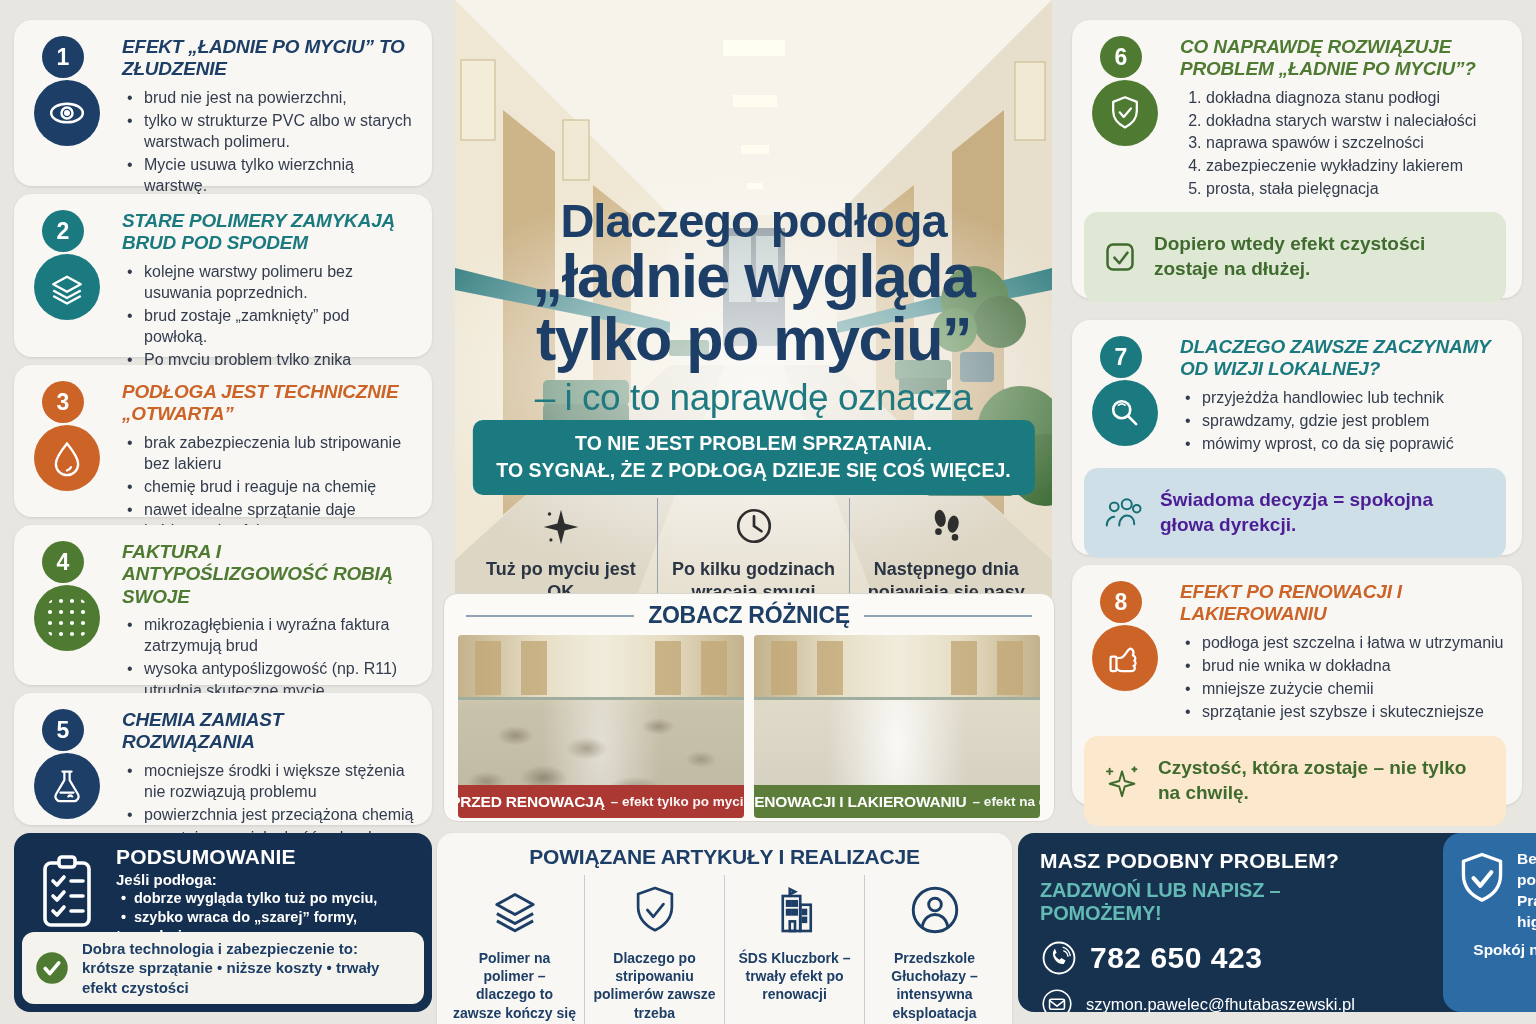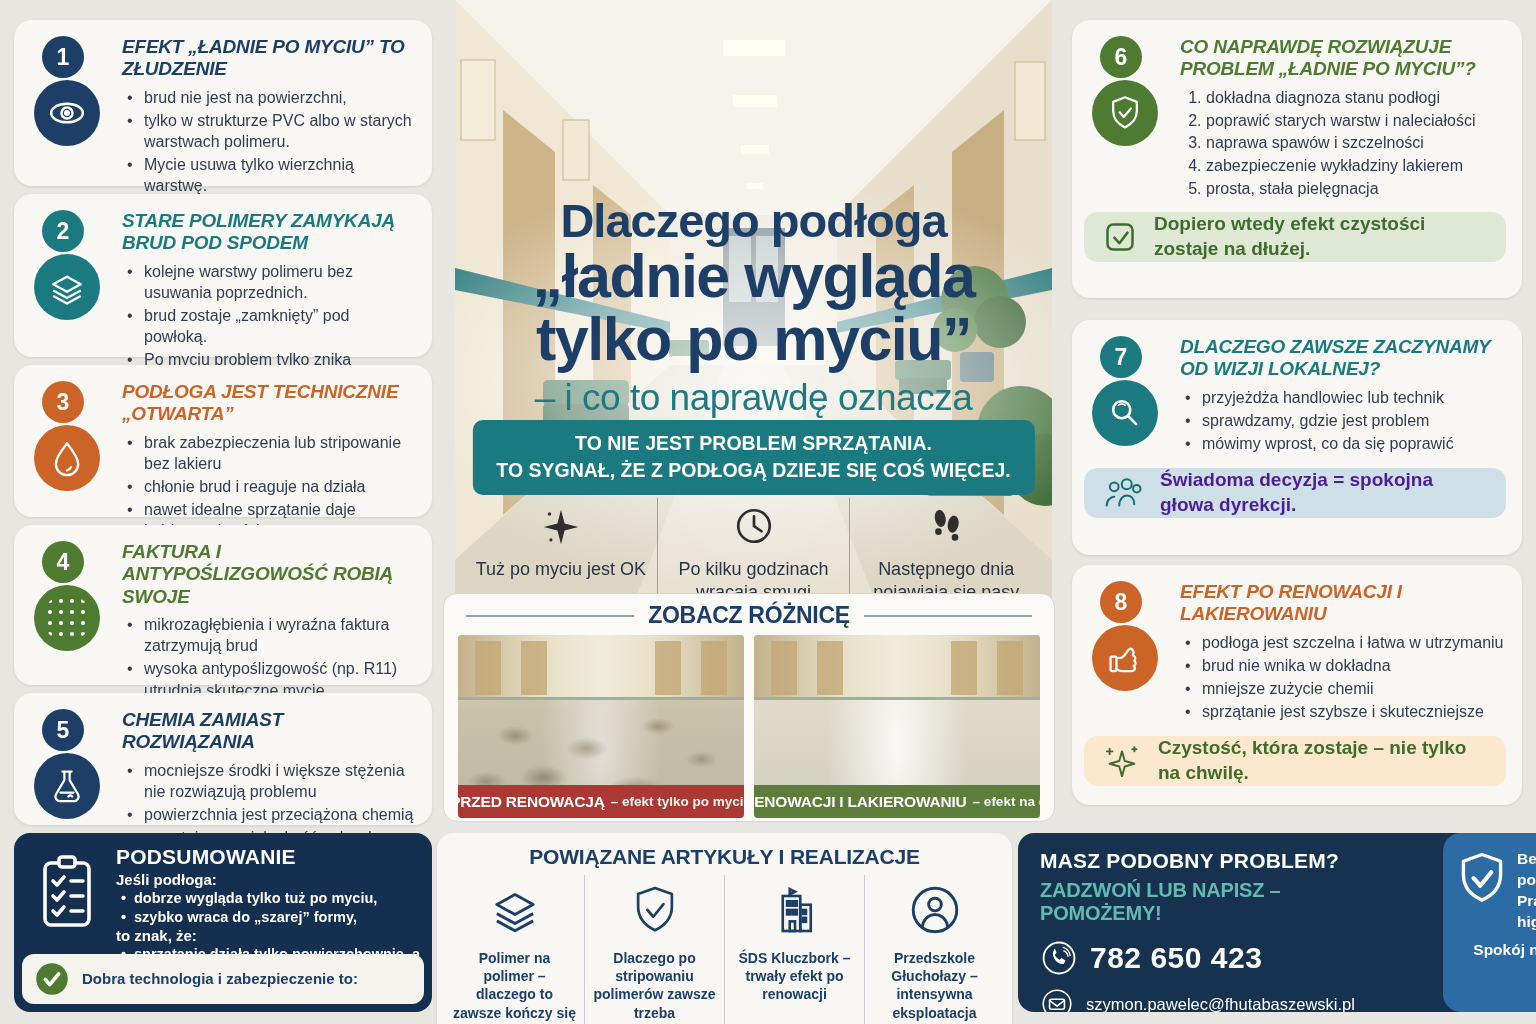--- a/index.html
+++ b/index.html
@@ -31,42 +31,42 @@
   .c-green{background:#4e7a31;} .t-green{color:#4e7a31;}
   .card h3{margin:2px 0 6px 0;font-size:19px;line-height:1.18;letter-spacing:-.2px;font-style:italic;}
   .card .body{flex:1;}
   ul.bul{margin:4px 0 0 0;padding:0 0 0 18px;list-style:none;}
   ul.bul li{font-size:16px;line-height:1.32;margin:2px 0;position:relative;padding-left:4px;}
   ul.bul li::before{content:"•";position:absolute;left:-13px;color:#333c4e;}
   ol.numlist{margin:4px 0 0 0;padding:0 0 0 26px;}
   ol.numlist li{font-size:16px;line-height:1.42;}
   .callout{
     border-radius:14px;display:flex;align-items:center;gap:14px;
-    padding:0 16px;margin-top:12px;
+    padding:20px 16px;margin-top:12px;
   }
   .callout .txt{font-size:19px;font-weight:bold;line-height:1.3;}
   
   #hero{left:455px;top:0;width:597px;height:600px;overflow:hidden;background:#e9e2d2;}
   #hero svg.scene{position:absolute;left:0;top:0;}
   #hero .glow{position:absolute;left:-60px;top:170px;width:720px;height:420px;
     background:radial-gradient(closest-side,rgba(255,255,255,.78),rgba(255,255,255,.45) 55%,rgba(255,255,255,0));}
   .hero-text{position:absolute;left:0;top:196px;width:100%;text-align:center;}
   .hero-text .l1{font-size:47px;font-weight:bold;color:#1d3e66;letter-spacing:-1px;line-height:1.05;}
   .hero-text .l2{font-size:61px;font-weight:bold;color:#1d3e66;letter-spacing:-1.5px;line-height:1.03;}
   .hero-text .sub{font-size:37px;font-weight:normal;color:#1e7a80;letter-spacing:-.5px;margin-top:6px;}
   .banner{
     position:absolute;left:50%;top:420px;transform:translateX(-50%);
     background:#1b7a80;color:#fff;border-radius:10px;padding:10px 24px;
     font-weight:bold;font-size:19.5px;line-height:1.4;text-align:center;white-space:nowrap;
   }
   .facts{position:absolute;left:10px;top:498px;width:577px;display:flex;}
   .fact{flex:1;text-align:center;padding:0 6px;}
   .fact.mid{border-left:1px solid #9aa2ab;border-right:1px solid #9aa2ab;}
   .fact .fic{height:52px;display:flex;align-items:flex-end;justify-content:center;}
-  .fact .flabel{margin-top:8px;font-size:18px;font-weight:400;color:#2b3442;line-height:1.25;}
+  .fact .flabel{margin-top:8px;font-size:18px;font-weight:700;color:#2b3442;line-height:1.25;}
   
   #compare{left:443px;top:593px;width:612px;height:229px;background:#fbfaf6;border-radius:14px;
     border:1px solid #d8d6cf;box-sizing:border-box;padding:6px 14px 10px 14px;}
   .cmp-head{display:flex;align-items:center;gap:14px;margin:2px 8px 6px 8px;}
   .cmp-head::before,.cmp-head::after{content:"";flex:1;height:2px;background:#8fa3b5;}
   .cmp-head span{font-size:23px;font-weight:bold;color:#1d3e66;letter-spacing:-.3px;}
   .cmp-row{display:flex;gap:10px;}
   .cmp-img{flex:1;height:183px;border-radius:4px;overflow:hidden;position:relative;}
   .cmp-floor-before{
     position:absolute;inset:0;
@@ -187,21 +187,21 @@
       <svg width="42" height="42" viewBox="0 0 64 64" fill="none" stroke="#fff" stroke-width="3.6" stroke-linecap="round">
         <path d="M32 10 C 32 10 15 31 15 41 a17 17 0 0 0 34 0 C 49 31 32 10 32 10 Z"></path>
         <path d="M38 46 q-2 4 -6 5"></path>
       </svg>
     </div>
   </div>
   <div class="body">
     <h3 class="t-orange">PODŁOGA JEST TECHNICZNIE „OTWARTA”</h3>
     <ul class="bul">
       <li>brak zabezpieczenia lub stripowanie bez lakieru</li>
-      <li>chłonie brud i reaguje na działa</li>
+      <li>chemię brud i reaguje na chemię</li>
       <li>nawet idealne sprzątanie daje krótkotrwały efekt.</li>
     </ul>
   </div>
 </div>
 
 <div class="card" style="left:14px;top:525px;width:418px;height:160px;">
   <div class="badge-col">
     <div class="num-badge c-green">4</div>
     <div class="icon-circle c-green">
       <svg width="66" height="66" viewBox="0 0 66 66">
@@ -381,21 +381,21 @@
         <svg width="42" height="42" viewBox="0 0 64 64" fill="none" stroke="#fff" stroke-width="3.4" stroke-linecap="round" stroke-linejoin="round">
           <path d="M32 8 L50 15 v14 c0 14 -10 21 -18 25 c-8 -4 -18 -11 -18 -25 V15 Z"></path>
           <path d="M24 31 l6 7 l11 -13"></path>
         </svg>
       </div>
     </div>
     <div class="body">
       <h3 class="t-green">CO NAPRAWDĘ ROZWIĄZUJE PROBLEM „ŁADNIE PO MYCIU”?</h3>
       <ol class="numlist">
         <li>dokładna diagnoza stanu podłogi</li>
-        <li>poprawić starych warstw i naleciałości</li>
+        <li>dokładna starych warstw i naleciałości</li>
         <li>naprawa spawów i szczelności</li>
         <li>zabezpieczenie wykładziny lakierem</li>
         <li>prosta, stała pielęgnacja</li>
       </ol>
     </div>
   </div>
   <div class="callout" style="background:#dfe8d5;">
     <span>
       <svg width="40" height="40" viewBox="0 0 64 64" fill="none" stroke="#3f6b2e" stroke-width="4" stroke-linecap="round" stroke-linejoin="round">
         <rect x="12" y="12" width="40" height="40" rx="9"></rect>
@@ -498,20 +498,21 @@
   </div>
   <div class="sum-strip">
     <span>
       <svg width="36" height="36" viewBox="0 0 64 64">
           <circle cx="32" cy="32" r="28" fill="#4e7a31"></circle>
         <path d="M20 33 l8 9 l16 -19" fill="none" stroke="#fff" stroke-width="6.5" stroke-linecap="round" stroke-linejoin="round"></path>
       </svg>
     </span>
     <span class="stxt">
       <span>Dobra technologia i zabezpieczenie to:</span><br>
+      <span>krótsze sprzątanie • niższe koszty • trwały efekt czystości</span>
     </span>
   </div>
 </div>
 
 <div id="related" class="abs">
   <h3>POWIĄZANE ARTYKUŁY I REALIZACJE</h3>
   <div class="rel-row">
     <div class="rel-item">
       <div class="ric">
         <svg width="58" height="58" viewBox="0 0 64 64" fill="none" stroke="#1d3e66" stroke-width="3.2" stroke-linejoin="round">

